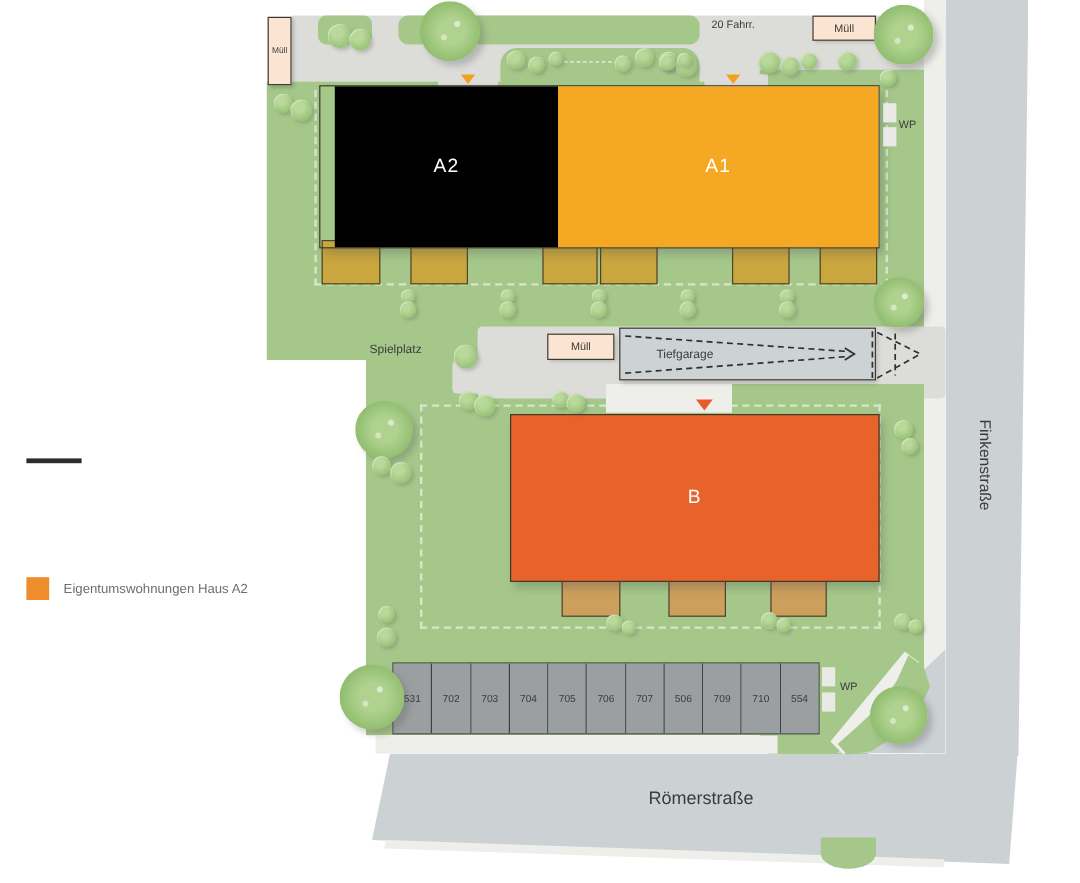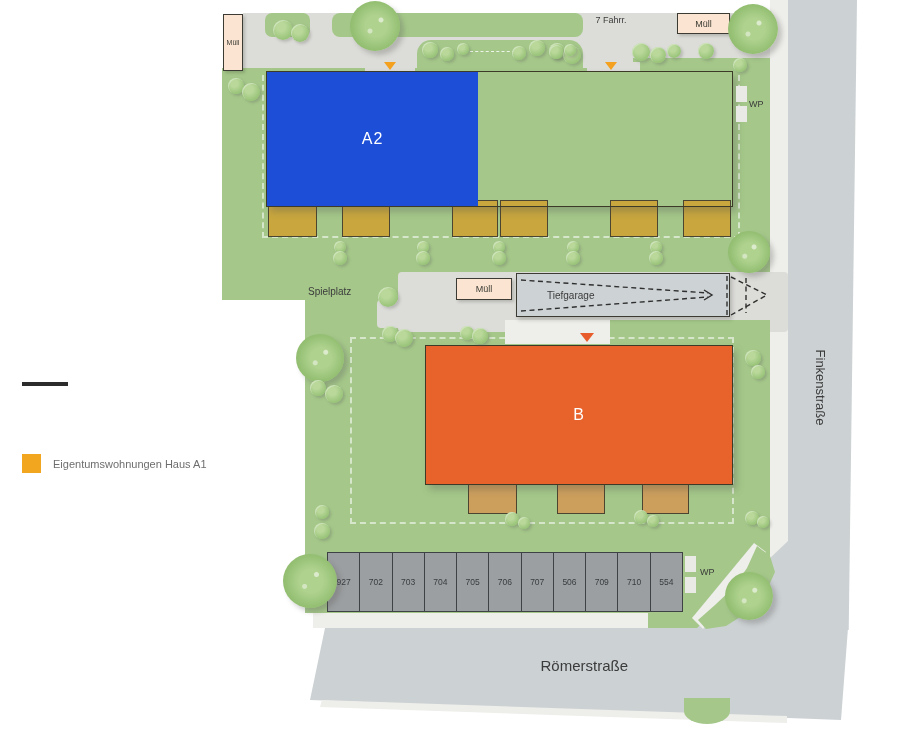--- a/index.html
+++ b/index.html
@@ -116,38 +116,41 @@
   <div class="abs green" style="left:332px; top:13px; width:251px; height:24px; border-radius:8px;"></div>
   <div class="abs green" style="left:417px; top:40px; width:166px; height:31px; border-radius:14px 14px 0 0;"></div>
   <div class="abs" style="left:470px; top:51px; width:45px; height:2px; border-top:1.5px dashed rgba(255,255,255,.8); z-index:5;"></div>
 
   <div class="abs muell" style="left:223px; top:14px; width:20px; height:57px; font-size:7px;">
     <span>Müll</span>
   </div>
   <div class="abs muell" style="left:677px; top:13px; width:53px; height:21px; font-size:9px;">
     <span>Müll</span>
   </div>
-  <div class="abs lbl" style="left:580px; top:15px; width:62px; text-align:center; font-size:9px;">7 Fahrr.</div>
+  <div class="abs lbl" style="left:580px; top:15px; width:62px; text-align:center; font-size:9px;">20 Fahrr.</div>
 
   <div class="abs dashA"></div>
   <div class="abs path" style="left:365px; top:62px; width:50px; height:10px; z-index:5;"></div>
   <div class="abs path" style="left:587px; top:62px; width:53px; height:10px; z-index:5;"></div>
   <div class="abs tri triA" style="left:384px; top:62px;"></div>
   <div class="abs tri triA" style="left:605px; top:62px;"></div>
 
   <div class="abs terrace terrA" style="left:268px; width:49px;"></div>
   <div class="abs terrace terrA" style="left:342px; width:48px;"></div>
   <div class="abs terrace terrA" style="left:452px; width:46px;"></div>
   <div class="abs terrace terrA" style="left:500px; width:48px;"></div>
   <div class="abs terrace terrA" style="left:610px; width:48px;"></div>
   <div class="abs terrace terrA" style="left:683px; width:48px;"></div>
 
   <div class="abs bldgA">
-    <div class="half" style="width:211px; background:#1d4ed8;">
+    <div class="half" style="width:186px; background:#000000;margin-left:12px;">
       <span class="bldg-label">A2</span>
+    </div>
+    <div class="half" style="flex:1; background:#F5A823;">
+      <span class="bldg-label">A1</span>
     </div>
   </div>
 
   <div class="abs wp-sq" style="left:736px; top:86px;"></div>
   <div class="abs wp-sq" style="left:736px; top:106px;"></div>
   <div class="abs lbl" style="left:749px; top:99px; font-size:9px;">WP</div>
 
   <div class="abs path" style="left:398px; top:272px; width:390px; height:60px; border-radius:4px;"></div>
   <div class="abs path" style="left:377px; top:300px; width:25px; height:28px; border-radius:4px;"></div>
   <div class="abs green" style="left:557px; top:320px; width:213px; height:16px;"></div>
@@ -179,21 +182,21 @@
   <div class="abs terrace terrB" style="left:468px; width:49px;"></div>
   <div class="abs terrace terrB" style="left:557px; width:48px;"></div>
   <div class="abs terrace terrB" style="left:642px; width:47px;"></div>
 
   <div class="abs bldgB">
     <span class="bldg-label">B</span>
   </div>
 
   <div class="abs parking">
     <div class="stall">
-        <span>927</span>
+        <span>531</span>
       </div>
     <div class="stall">
         <span>702</span>
       </div>
     <div class="stall">
         <span>703</span>
       </div>
     <div class="stall">
         <span>704</span>
       </div>
@@ -223,23 +226,23 @@
   <div class="abs wp-sq" style="left:685px; top:556px;"></div>
   <div class="abs wp-sq" style="left:685px; top:577px;"></div>
   <div class="abs lbl" style="left:700px; top:567px; font-size:9px;">WP</div>
 
   <div class="abs street-label" style="left:780px; top:325px; width:82px; height:125px; display:flex; align-items:center; justify-content:center;">
     <span style="transform:rotate(90deg); white-space:nowrap; font-size:13px;">Finkenstraße</span>
   </div>
   <div class="abs street-label" style="left:428px; top:657px; width:200px; text-align:right; font-size:15px;">Römerstraße</div>
 
   <div class="abs legend-dash"></div>
-  <div class="abs legend-item" style="top:454px;">
-    <span class="legend-sq" style="background:#F2A51F;"></span>
-    <span class="legend-txt">Eigentumswohnungen Haus A1</span>
+  <div class="abs legend-item" style="top:481px;">
+    <span class="legend-sq" style="background:#EF8D2C;"></span>
+    <span class="legend-txt">Eigentumswohnungen Haus A2</span>
   </div>
 
 <div class="tree" style="left: 350px; top: 1px; height: 50px; width: 50px;"></div>
     <div class="tree" style="left: 728px; top: 4px; height: 50px; width: 50px;"></div>
     <div class="tree" style="left: 728px; top: 231px; height: 42px; width: 42px;"></div>
     <div class="tree" style="left: 296px; top: 334px; height: 48px; width: 48px;"></div>
     <div class="tree" style="left: 283px; top: 554px; height: 54px; width: 54px;"></div>
     <div class="tree" style="left: 725px; top: 572px; height: 48px; width: 48px;"></div>
     <div class="bush" style="left: 273px; top: 20px; height: 20px; width: 20px;"></div>
     <div class="bush" style="left: 291px; top: 24px; height: 18px; width: 18px;"></div>

